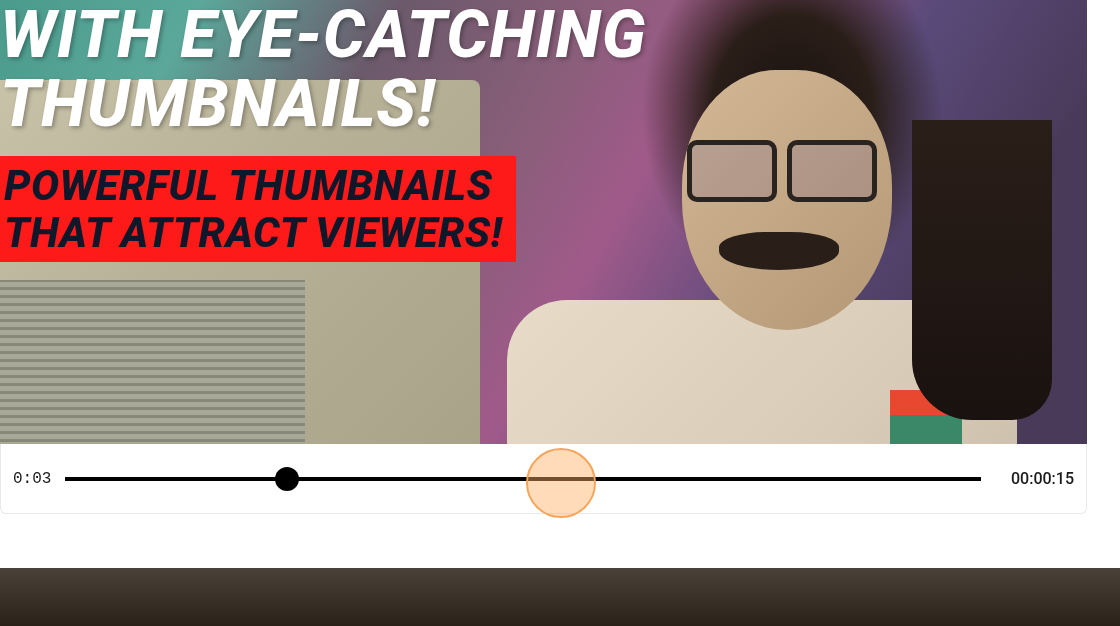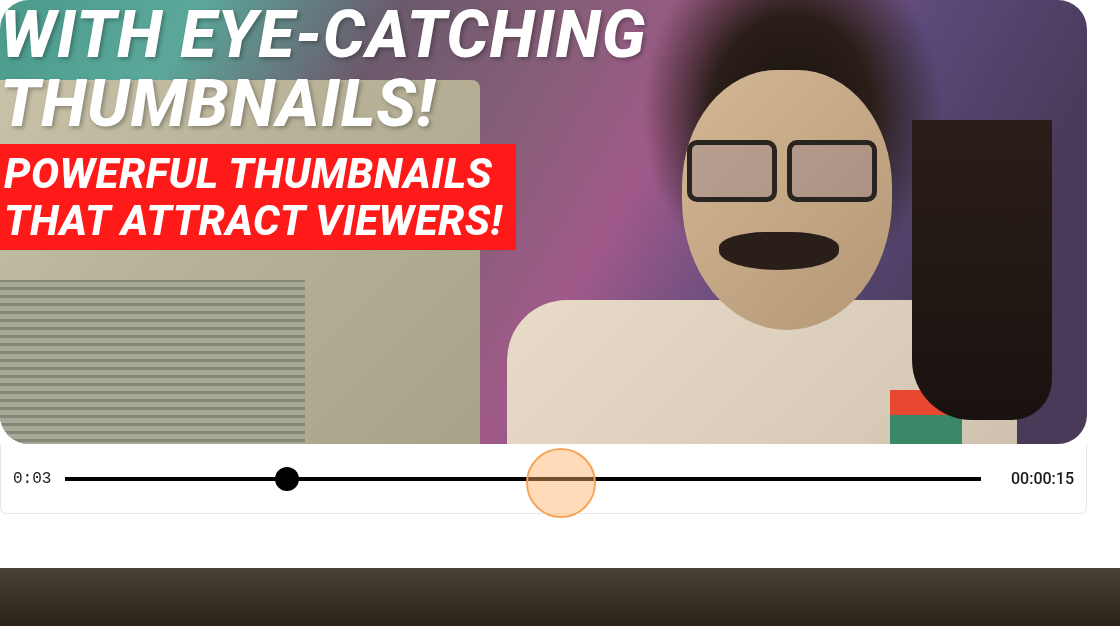--- a/index.html
+++ b/index.html
@@ -15,21 +15,20 @@
       height: 626px;
       overflow: hidden;
     }
     
     .video-container {
       width: 1087px;
       height: 444px;
       position: relative;
       overflow: hidden;
       background: linear-gradient(120deg, #4a9b8c 0%, #5ba89a 15%, #6b5a6b 30%, #8a5e7a 45%, #a05a8a 55%, #5a4a7a 70%, #4a3a5a 85%);
-      border-radius: 29px;
     }
     
     .video-scene {
       position: absolute;
       inset: 0;
     }
     
     
     .monitor {
       position: absolute;
@@ -157,27 +156,27 @@
       font-style: italic;
       color: #ffffff;
       line-height: 1.05;
       letter-spacing: 1px;
       text-shadow: 2px 2px 4px rgba(0,0,0,0.3);
     }
     
     .overlay-text-2 {
       position: absolute;
       left: 0;
-      top: 144px;
+      top: 156px;
       background: #ff1a1a;
       padding: 6px 14px 6px 4px;
       font-size: 42px;
       font-weight: 800;
       font-style: italic;
-      color: #ffffff;
+      color: #0f172a;
       line-height: 1.12;
       letter-spacing: 0.5px;
     }
     
     
     .control-bar {
       width: 1087px;
       height: 70px;
       background: #ffffff;
       display: flex;

